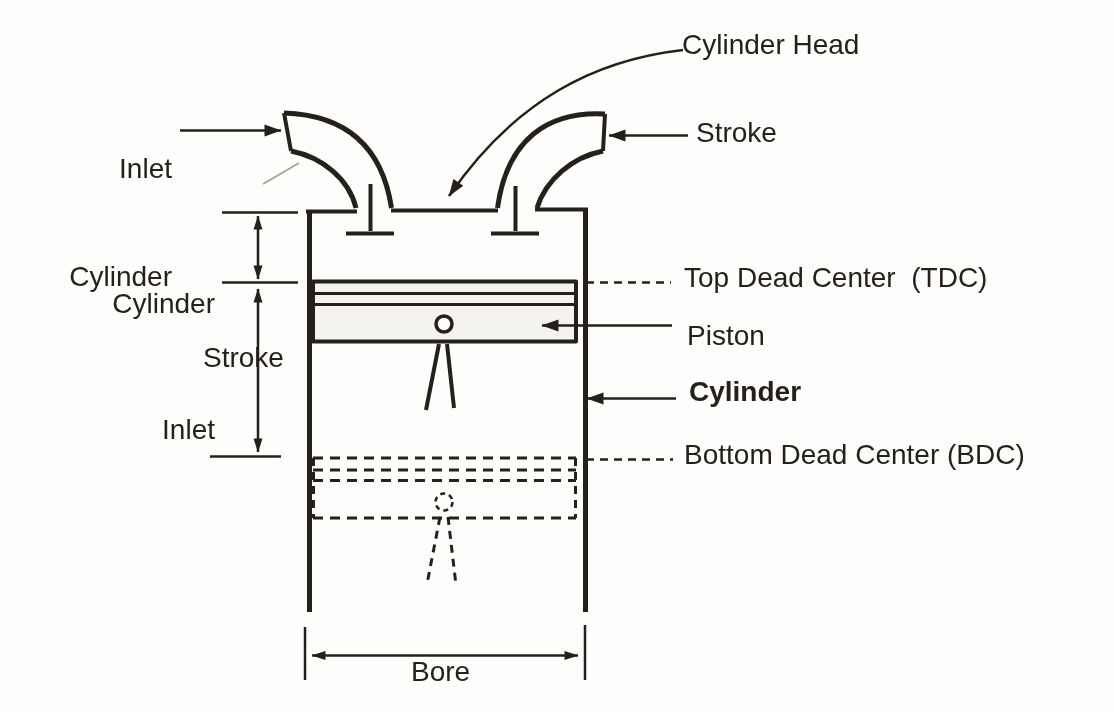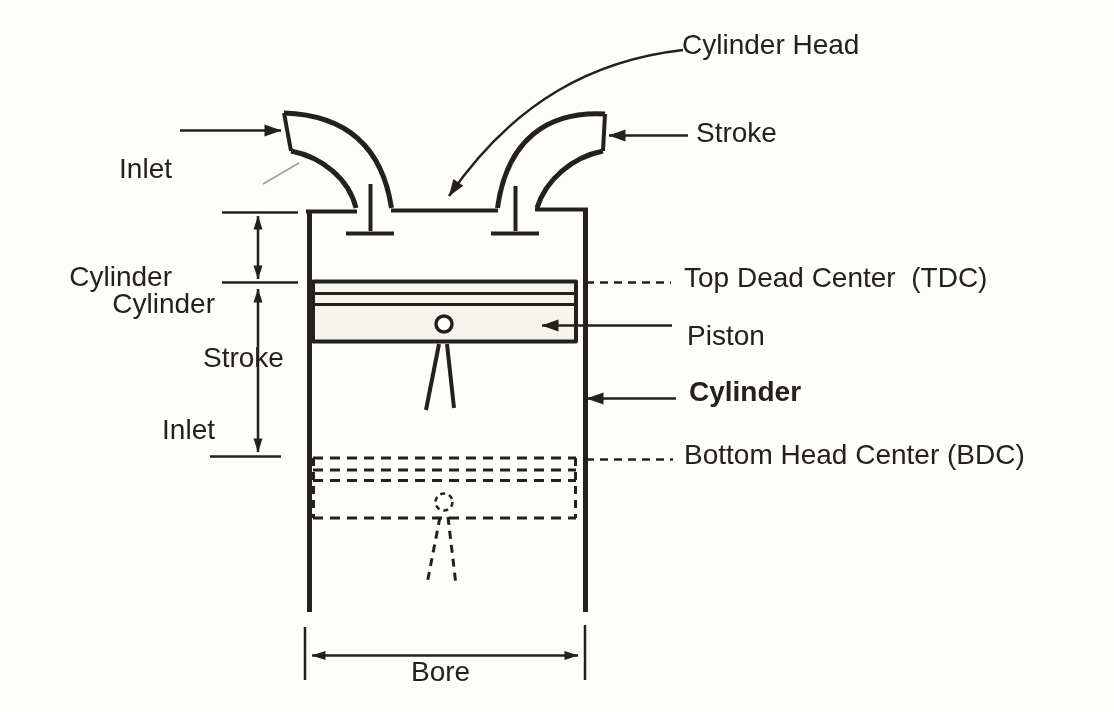--- a/index.html
+++ b/index.html
@@ -152,17 +152,17 @@
   </div>
 
   <div class="lbl" style="left:684px; top:260px;">Top Dead Center  (TDC)</div>
 
   <div class="lbl" style="left:687px; top:318px;">Piston</div>
 
   <div class="lbl" style="left:203px; top:340px;">Stroke</div>
 
   <div class="lbl" style="left:689px; top:374px;font-weight:bold;">Cylinder</div>
 
-  <div class="lbl" style="left:684px; top:437px;">Bottom Head Center (BDC)</div>
+  <div class="lbl" style="left:684px; top:437px;">Bottom Dead Center (BDC)</div>
 
   <div class="lbl" style="left:411px; top:614px;margin-top:40px;">Bore</div>
 
 </div>
 
 </body></html>

